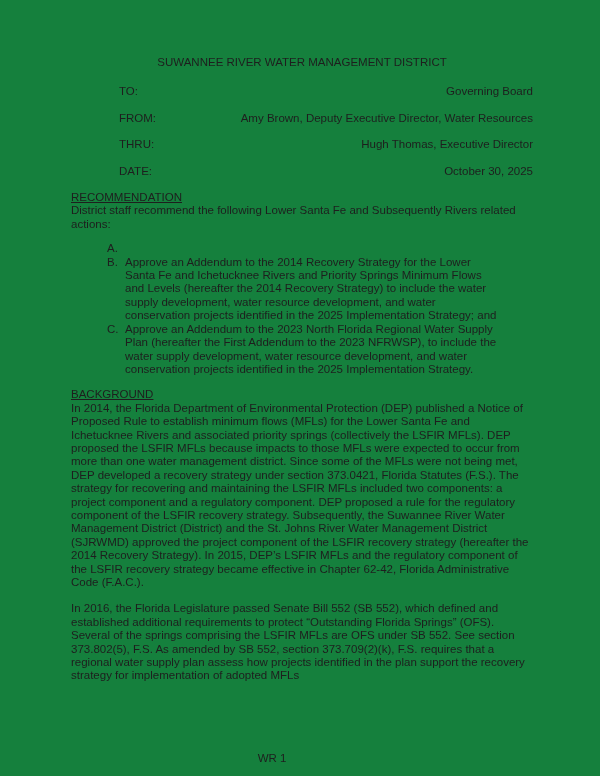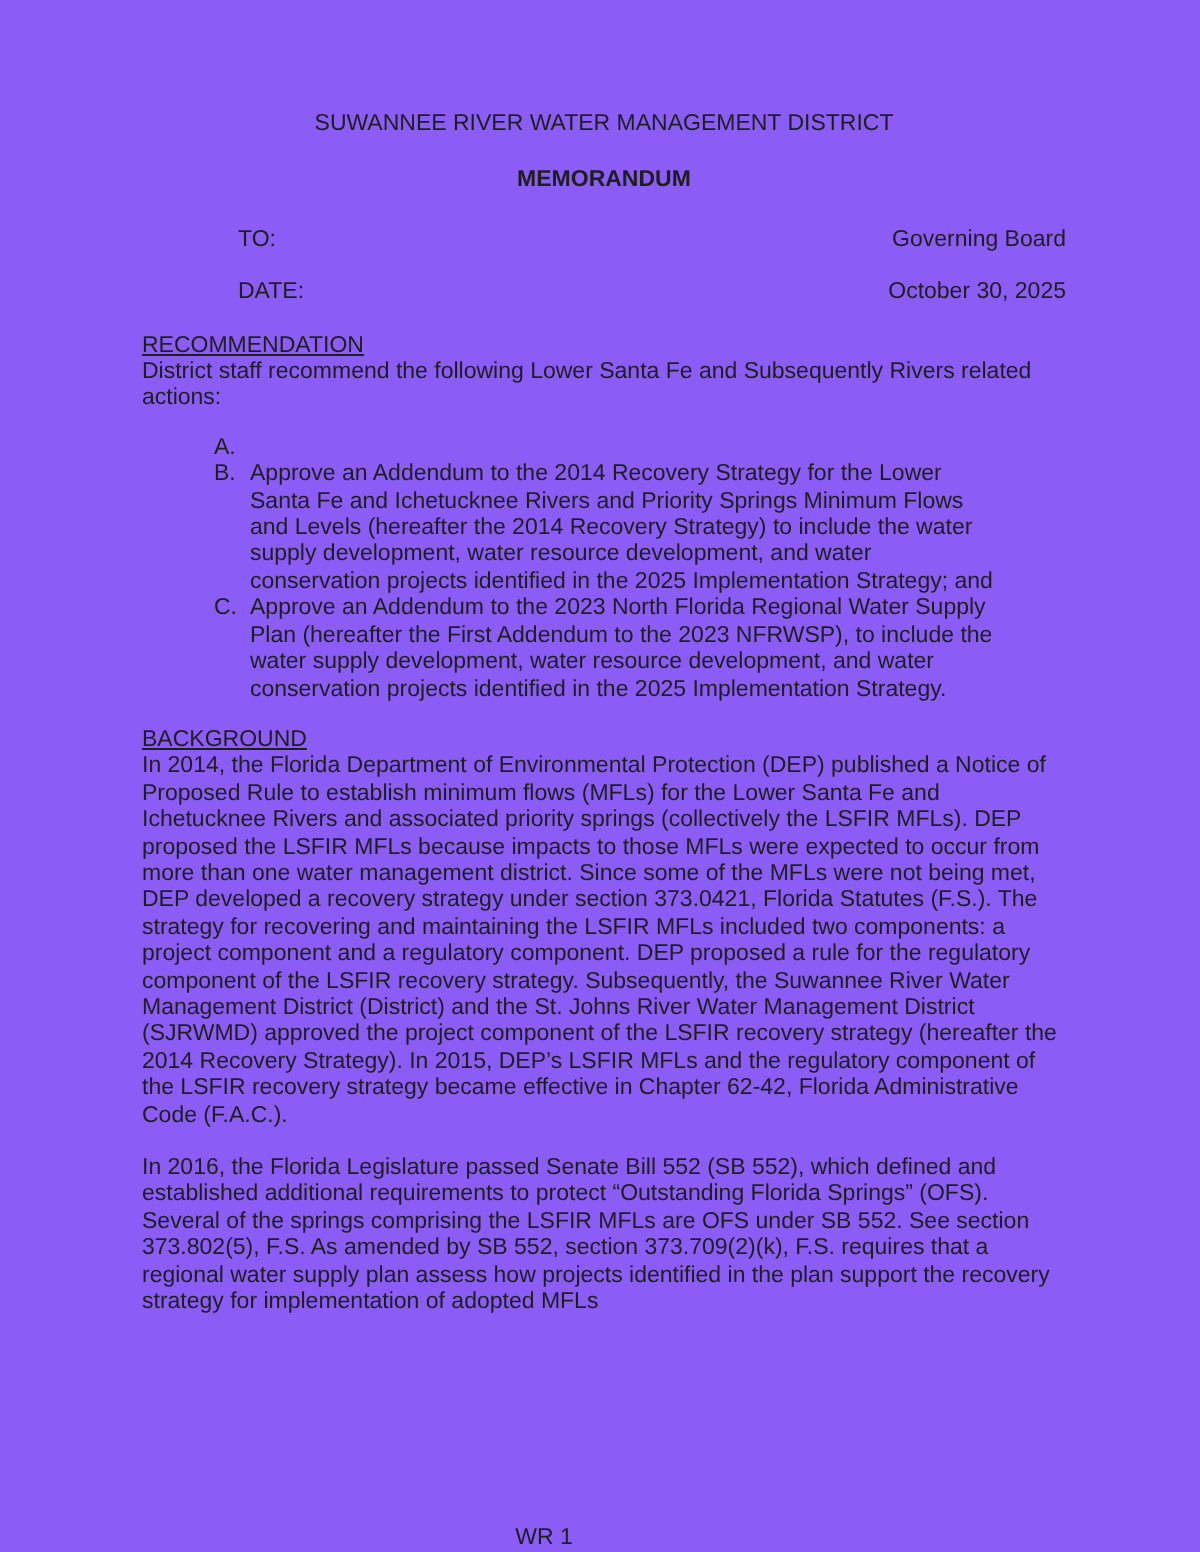--- a/index.html
+++ b/index.html
@@ -4,21 +4,21 @@
 <style>
   html, body {
     margin: 0;
     padding: 0;
     background: #ffffff;
   }
   .page {
     position: relative;
     width: 600px;
     height: 776px;
-    background: #8b5cf6;
+    background: #15803d;
     box-sizing: border-box;
     padding: 56px 67px 0 71px;
     font-family: "Liberation Sans", "DejaVu Sans", sans-serif;
     font-size: 11.5px;
     line-height: 13.4px;
     color: #1e1e1e;
     overflow: hidden;
   }
   .org-title {
     text-align: center;
@@ -64,37 +64,44 @@
   }
   .para {
     margin: 0 0 13px 0;
   }
   .para:first-of-type {
     margin-top: 0;
   }
   .page-footer {
     position: absolute;
     left: 0;
-    bottom: 0;
+    bottom: 11px;
     width: 544px;
     text-align: center;
   }
 </style>
 </head>
 <body>
 
 <div class="page">
 
   <div class="org-title">SUWANNEE RIVER WATER MANAGEMENT DISTRICT</div>
-  <div class="memo-title">MEMORANDUM</div>
 
   <div class="fields">
     <div class="field-row">
       <span class="field-label">TO:</span>
       <span class="field-value">Governing Board</span>
+    </div>
+    <div class="field-row">
+      <span class="field-label">FROM:</span>
+      <span class="field-value">Amy Brown, Deputy Executive Director, Water Resources</span>
+    </div>
+    <div class="field-row">
+      <span class="field-label">THRU:</span>
+      <span class="field-value">Hugh Thomas, Executive Director</span>
     </div>
     <div class="field-row">
       <span class="field-label">DATE:</span>
       <span class="field-value">October 30, 2025</span>
     </div>
   </div>
 
   <div>
     <div class="section-heading">RECOMMENDATION</div>
     <div class="rec-intro">District staff recommend the following Lower Santa Fe and Subsequently Rivers related actions:</div>

